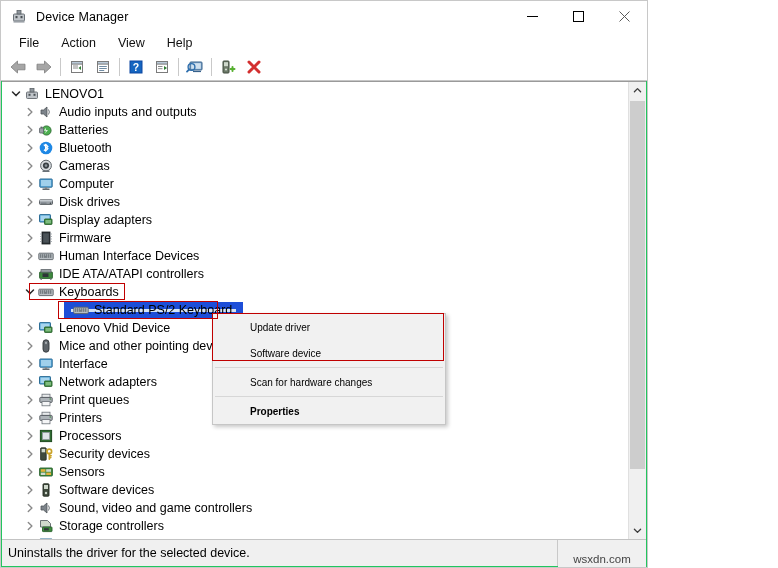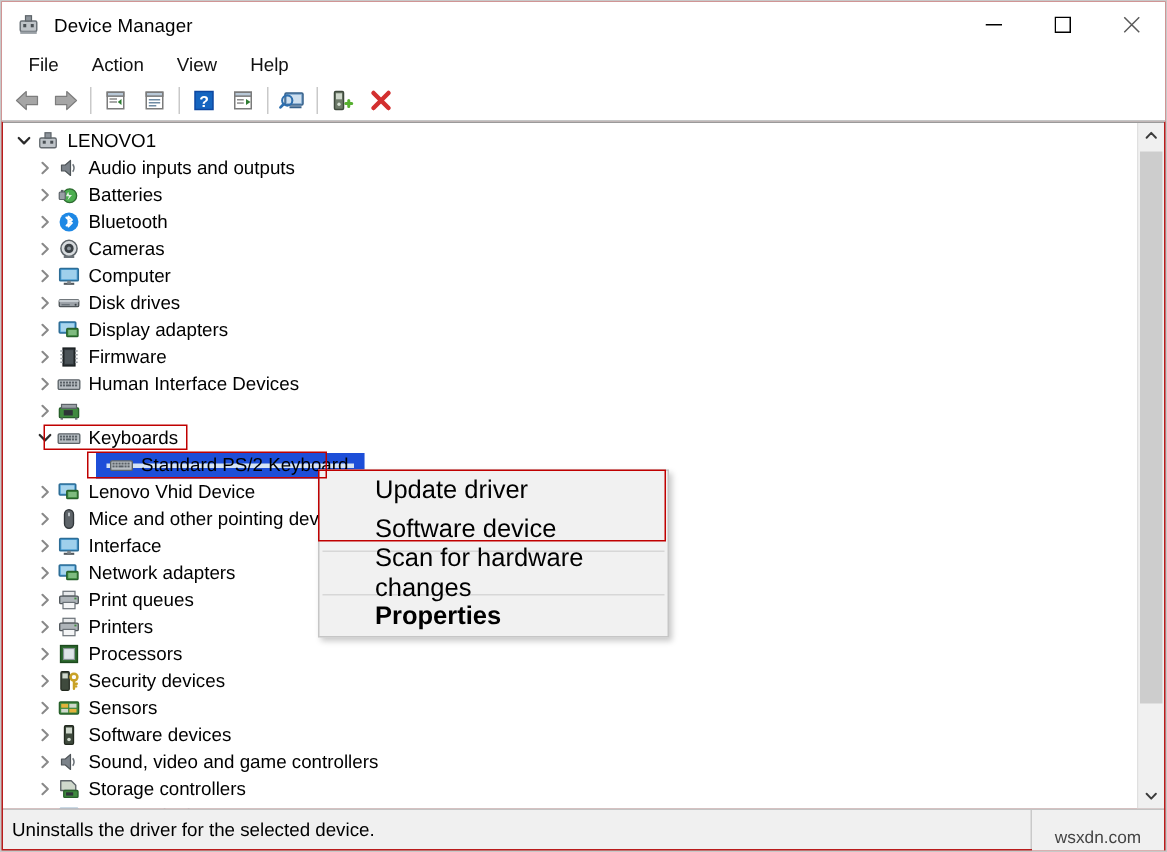--- a/index.html
+++ b/index.html
@@ -2,21 +2,21 @@
 <html><head>
 <meta charset="utf-8">
 <style>
   html,body{margin:0;padding:0;}
   body{
     width:778px;height:568px;overflow:hidden;
     font-family:"Liberation Sans","DejaVu Sans",sans-serif;
     font-size:12px;color:#000;background:#ffffff;
     -webkit-font-smoothing:antialiased;
   }
-  .window{position:relative;width:778px;height:568px;background:#b91c1c;
+  .window{position:relative;width:648px;height:568px;background:#22c55e;
           border:1px solid #c8c8c8;box-sizing:border-box;overflow:hidden;}
 
   
   .titlebar{height:31px;display:flex;align-items:center;background:#ffffff;
             position:relative;}
   .title-ico{width:16px;height:16px;margin-left:10px;margin-right:9px;position:relative;flex:0 0 auto;}
   .title-text{font-size:12.5px;color:#000;letter-spacing:.1px;}
   .win-btns{position:absolute;right:0;top:0;height:31px;display:flex;}
   .win-btn{width:46px;height:31px;display:flex;align-items:center;justify-content:center;
            cursor:default;}
@@ -59,21 +59,21 @@
              border-top:1px solid #c3c3c3;display:flex;align-items:center;}
   .status-text{font-size:12.5px;color:#000;padding-left:6px;flex:1;}
   .status-sep{width:1px;height:26px;background:#c9c9c9;}
   .watermark{width:88px;height:26px;display:flex;align-items:center;justify-content:center;
              font-size:11.5px;color:#444;background:#f0f0f0;margin-top:12px;}
 
   
   .ctxmenu{position:absolute;left:211px;top:312px;width:232px;background:#f1f1f1;
            border:1px solid #c6c6c6;box-shadow:2px 2px 4px rgba(0,0,0,.22);z-index:40;}
   .ctx-item{height:26px;display:flex;align-items:center;padding-left:37px;
-            font-size:17px;color:#000;cursor:default;}
+            font-size:10px;color:#000;cursor:default;}
   .ctx-item.bold{font-weight:bold;}
   .ctx-sep{height:1px;background:#d7d7d7;margin:1px 2px 1px 2px;}
 
   
   .redbox{position:absolute;border:1.6px solid #c00000;box-sizing:border-box;
           pointer-events:none;z-index:60;}
   #rb-keyboards{left:28px;top:282px;width:96px;height:17px;}
   #rb-selected{left:57px;top:300px;width:160px;height:18px;}
   #rb-menu{left:211px;top:312px;width:232px;height:48px;}
 </style>
@@ -386,20 +386,21 @@
         </span>
         <span class="ico">
           <svg width="16" height="16" viewBox="0 0 16 16">
             <rect x="1.6" y="6" width="12.8" height="6.4" rx="0.6" fill="#3f8a3f" stroke="#27602a" stroke-width="0.9"></rect>
             <rect x="4.5" y="7.4" width="6" height="3.6" fill="#2e3438"></rect>
             <rect x="3" y="3.6" width="10" height="2.6" fill="#9aa0a6" stroke="#5c6368" stroke-width="0.8"></rect>
             <rect x="2.4" y="12.4" width="1.6" height="1.4" fill="#6c737a"></rect>
             <rect x="12" y="12.4" width="1.6" height="1.4" fill="#6c737a"></rect>
           </svg>
         </span>
+        <span class="lbl">IDE ATA/ATAPI controllers</span>
       </div>
 
       <div class="row depth1">
         <span class="twisty">
           <svg width="10" height="10" viewBox="0 0 10 10">
               <path d="M1.5 3 L5 6.6 L8.5 3" fill="none" stroke="#2b2b2b" stroke-width="1.5" stroke-linecap="round" stroke-linejoin="round"></path>
             </svg>
         </span>
         <span class="ico">
           <svg width="16" height="16" viewBox="0 0 16 16">

